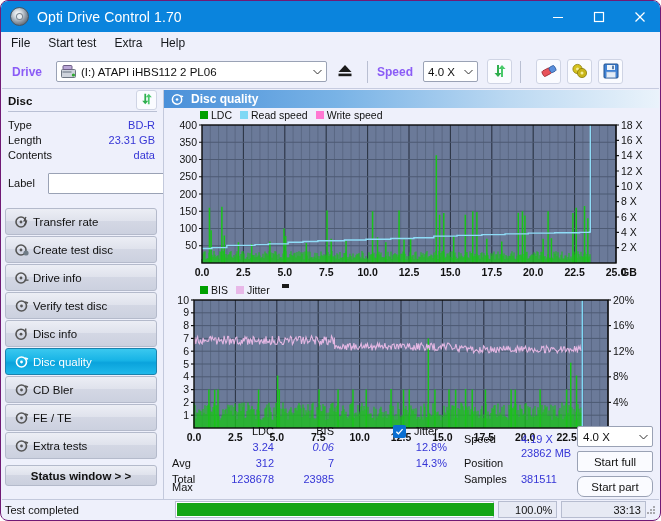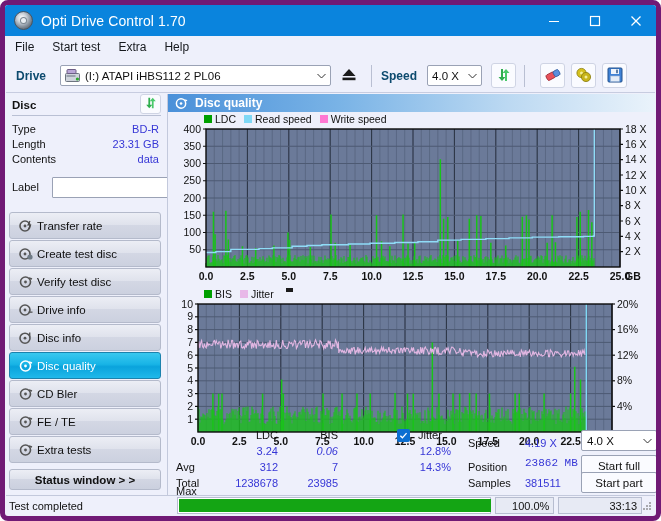--- a/index.html
+++ b/index.html
@@ -11,21 +11,21 @@
     font-family: "Liberation Sans", sans-serif;
     font-size: 11px;
     overflow: hidden;
     -webkit-font-smoothing: antialiased;
   }
   #app {
     position: relative;
     width: 661px; height: 521px;
     box-sizing: border-box;
     background: #eef0fb;
-    border: 5px solid #701a75;
+    border: 1px solid #701a75;
     border-radius: 8px;
     overflow: hidden;
   }
 
   
   .titlebar {
     position: absolute; left:0; top:0; right:0; height: 31px;
     background: #0a84dd;
     display: flex; align-items: center;
   }
@@ -64,21 +64,21 @@
   }
 
   
   .toolbar {
     position:absolute; left:1px; top:54px; right:1px; height:34px;
     background:#eef0fb;
     display:flex; align-items:center;
     box-sizing:border-box;
     border-bottom: 1px solid #c7cce0;
   }
-  .tb-label { font-size:12px; font-weight:bold; color:#0c4a6e; margin-left:10px; }
+  .tb-label { font-size:12px; font-weight:bold; color:#8b5cf6; margin-left:10px; }
   .drive-combo {
     margin-left: 14px;
     width: 271px; height: 21px;
     background:#fff; border:1px solid #9aa2b5; border-radius:2px;
     display:flex; align-items:center; box-sizing:border-box;
     font-size: 11.5px; color:#111;
   }
   .drive-icon{
     width:15px;height:13px;margin:0 5px 0 4px;flex:none;position:relative;
   }
@@ -391,36 +391,36 @@
               <circle cx="6" cy="7" r="5" fill="none" stroke="#555" stroke-width="1.6"></circle>
               <circle cx="6" cy="7" r="1.4" fill="#555"></circle>
               <circle cx="11" cy="10" r="2.6" fill="#6f7b86"></circle>
             </svg>
         </span>
         <span>Create test disc</span>
       </div>
       <div class="navitem">
         <span class="ic">
           <svg width="14" height="14" viewBox="0 0 14 14">
+              <circle cx="6" cy="7" r="5" fill="none" stroke="#555" stroke-width="1.6"></circle>
+              <circle cx="6" cy="7" r="1.4" fill="#555"></circle>
+              <rect x="9.5" y="8.5" width="4" height="1.3" fill="#555"></rect>
+            </svg>
+        </span>
+        <span>Drive info</span>
+      </div>
+      <div class="navitem">
+        <span class="ic">
+          <svg width="14" height="14" viewBox="0 0 14 14">
               <circle cx="6.5" cy="7" r="5" fill="none" stroke="#555" stroke-width="1.6"></circle>
               <circle cx="6.5" cy="7" r="1.4" fill="#555"></circle>
               <path d="M10 3 L13 4" stroke="#555" stroke-width="1.4"></path>
             </svg>
         </span>
         <span>Verify test disc</span>
-      </div>
-      <div class="navitem">
-        <span class="ic">
-          <svg width="14" height="14" viewBox="0 0 14 14">
-              <circle cx="6" cy="7" r="5" fill="none" stroke="#555" stroke-width="1.6"></circle>
-              <circle cx="6" cy="7" r="1.4" fill="#555"></circle>
-              <rect x="9.5" y="8.5" width="4" height="1.3" fill="#555"></rect>
-            </svg>
-        </span>
-        <span>Drive info</span>
       </div>
       <div class="navitem">
         <span class="ic">
           <svg width="14" height="14" viewBox="0 0 14 14">
               <circle cx="6" cy="7.2" r="5" fill="none" stroke="#555" stroke-width="1.6"></circle>
               <circle cx="6" cy="7.2" r="1.4" fill="#555"></circle>
               <rect x="10" y="1.5" width="1.4" height="5" fill="#555"></rect>
             </svg>
         </span>
         <span>Disc info</span>
@@ -1617,34 +1617,34 @@
               <path d="M1.5 5.2 L3.8 7.6 L8.4 2.4" fill="none" stroke="#fff" stroke-width="1.5"></path>
             </svg>
         </div>
         <div class="st k" style="left:250px;top:2px;">Jitter</div>
         <div class="st v r" style="left:220px;top:18px;width:63px;">12.8%</div>
         <div class="st v r" style="left:220px;top:34px;width:63px;">14.3%</div>
 
         <div class="st k" style="left:300px;top:10px;">Speed</div>
         <div class="st v" style="left:357px;top:10px;">4.19 X</div>
         <div class="st k" style="left:300px;top:34px;">Position</div>
-        <div class="st v" style="left:357px;top:30px;font-family:Liberation Mono, monospace;">23862 MB</div>
+        <div class="st v" style="left:357px;top:24px;">23862 MB</div>
         <div class="st k" style="left:300px;top:50px;">Samples</div>
         <div class="st v" style="left:357px;top:50px;">381511</div>
 
         <div class="sel-speed" style="left:413px;top:3px;">
           <span class="combo-text">4.0 X</span>
           <span class="combo-arrow">
             <svg width="9" height="6" viewBox="0 0 9 6">
                 <path d="M0.5 1 L4.5 5 L8.5 1" fill="none" stroke="#333" stroke-width="1"></path>
               </svg>
           </span>
         </div>
         <div class="act-btn" style="left:413px;top:28px;">Start full</div>
-        <div class="act-btn" style="left:413px;top:45px;">Start part</div>
+        <div class="act-btn" style="left:413px;top:53px;border-radius:7px;">Start part</div>
       </div>
     </div>
 
   </div>
 
   <div class="statusbar">
     <div class="sb-cell sb-text">Test completed</div>
     <div class="sb-cell sb-prog">
       <div class="bar" id="progbar" style="width: 100%;"></div>
     </div>

